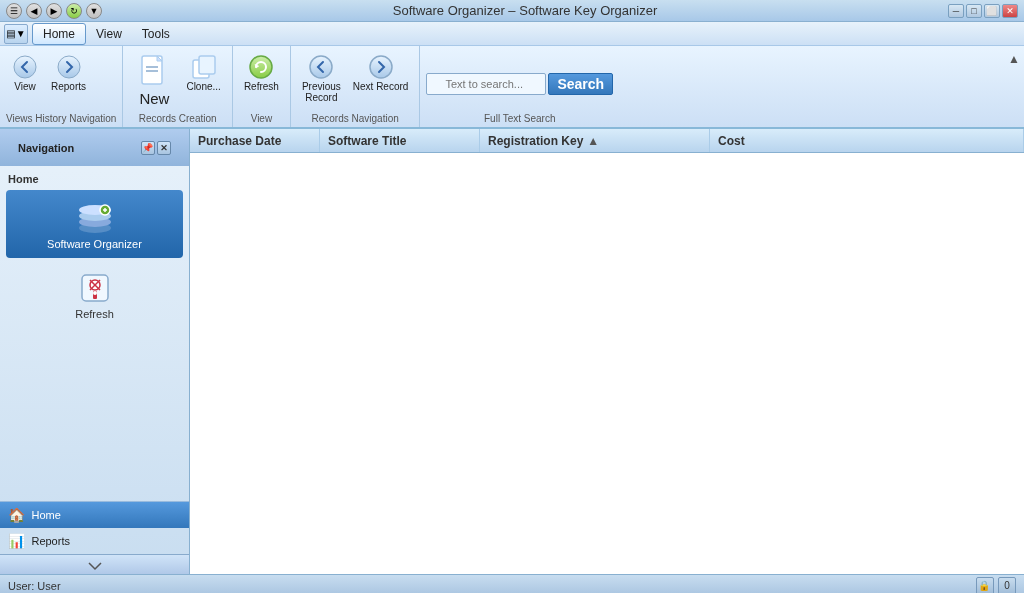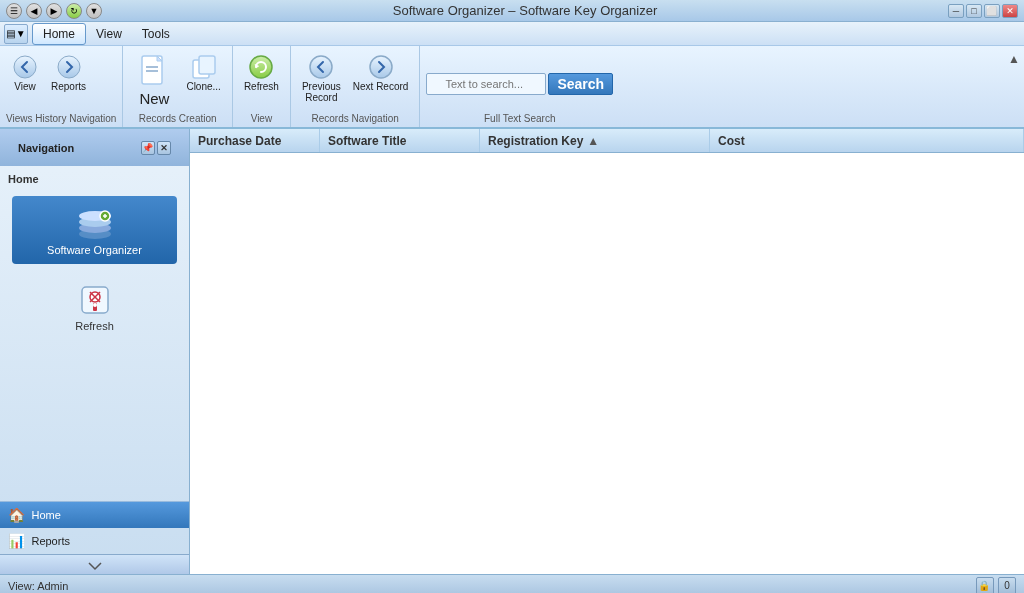--- a/index.html
+++ b/index.html
@@ -161,21 +161,21 @@
       color: #333;
       padding: 3px 4px;
     }
     .nav-item {
       display: flex;
       flex-direction: column;
       align-items: center;
       padding: 8px;
       cursor: pointer;
       border-radius: 4px;
-      margin: 8px;
+      margin: 2px;
     }
     .nav-item.active {
       background: linear-gradient(to bottom, #4488cc, #2266aa);
     }
     .nav-item.active .nav-item-label {
       color: white;
     }
     .nav-item-icon {
       width: 40px; height: 40px;
       display: flex; align-items: center; justify-content: center;
@@ -585,20 +585,20 @@
       </div>
       <div class="table-col cost">
         <span>Cost</span>
       </div>
     </div>
     <div class="table-body"></div>
   </div>
 </div>
 
 <div class="status-bar">
-  <span>View: Admin</span>
+  <span>User: User</span>
   <div class="status-right">
     <div class="status-icon">🔒</div>
     <div class="status-icon">
       <span>0</span>
     </div>
   </div>
 </div>
 
 </body></html>

